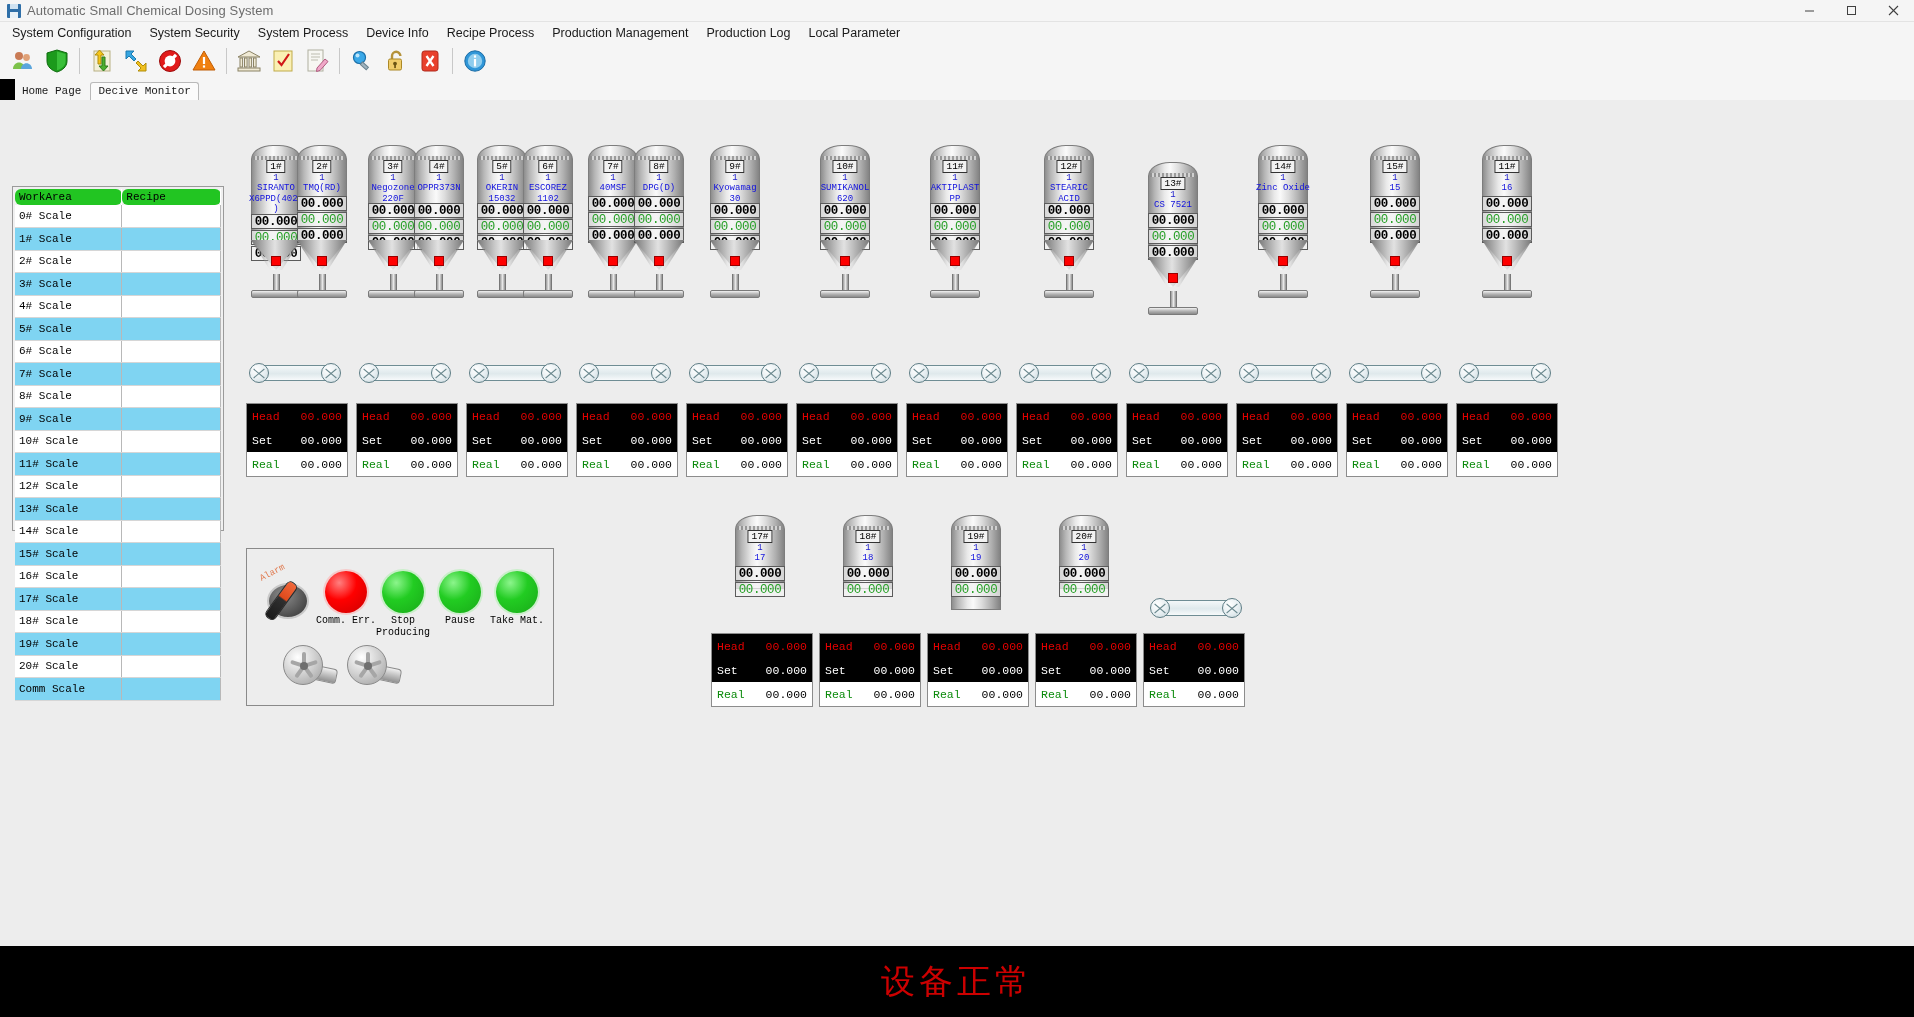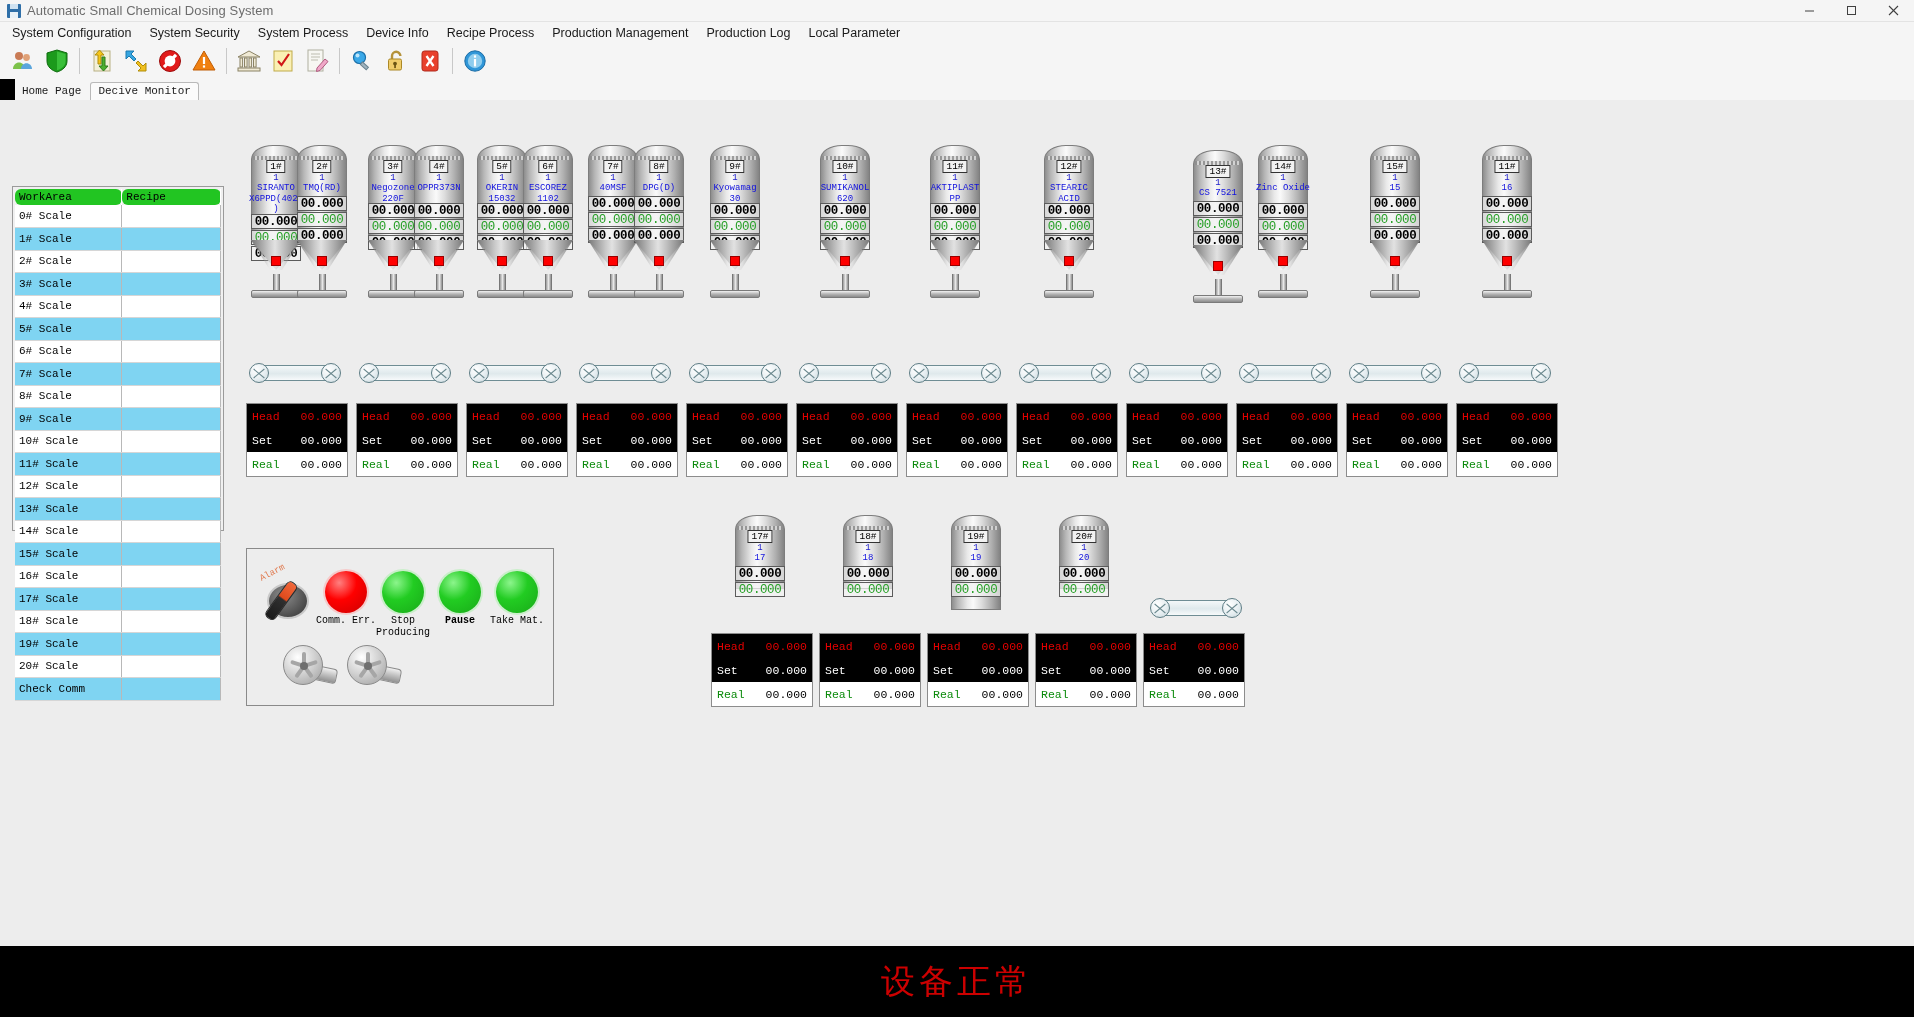--- a/index.html
+++ b/index.html
@@ -626,21 +626,21 @@
             </tr>
             <tr class="odd">
               <td>19# Scale</td>
               <td></td>
             </tr>
             <tr class="even">
               <td>20# Scale</td>
               <td></td>
             </tr>
             <tr class="odd">
-              <td>Check Comm</td>
+              <td>Comm Scale</td>
               <td></td>
             </tr>
           </tbody>
       </table>
     </div>
 
     <div id="plant">
         <div class="silo" style="left: 251px; top: 45px;">
           <div class="silo-body">
             <div class="silo-rim"></div>
@@ -874,21 +874,21 @@
             </div>
           </div>
           <div class="silo-cone">
             <div class="cone-shape"></div>
             <div class="cone-shape2"></div>
             <div class="silo-valve"></div>
           </div>
           <div class="silo-stem"></div>
           <div class="silo-base"></div>
         </div>
-        <div class="silo" style="left: 1148px; top: 50px; margin-left: 45px;">
+        <div class="silo" style="left: 1148px; top: 62px;">
           <div class="silo-body">
             <div class="silo-rim"></div>
             <div class="silo-tag">13#</div>
             <div class="silo-idx">1</div>
             <div class="silo-mat">CS 7521</div>
             <div class="silo-vals" style="top: 50px;">
               <div class="val-box big">00.000</div>
               <div class="val-box grn">00.000</div>
               <div class="val-box big">00.000</div>
             </div>
@@ -1319,21 +1319,21 @@
         <span class="knob-label">Alarm</span>
         <div class="knob-base"></div>
         <div class="knob-lever"></div>
       </div>
       <div id="lamps">
           <div class="lamp red" style="left: 78px;"></div>
           <div class="lamp-cap" style="left: 66px; top: 66px; position: absolute;">Comm. Err.</div>
           <div class="lamp green" style="left: 135px;"></div>
           <div class="lamp-cap" style="left: 123px; top: 66px; position: absolute;">Stop Producing</div>
           <div class="lamp green" style="left: 192px;"></div>
-          <div class="lamp-cap" style="left: 180px; top: 66px; position: absolute; font-weight: bold;">Pause</div>
+          <div class="lamp-cap" style="left: 180px; top: 66px; position: absolute;">Pause</div>
           <div class="lamp green" style="left: 249px;"></div>
           <div class="lamp-cap" style="left: 237px; top: 66px; position: absolute;">Take Mat.</div>
         </div>
       <div class="fan" style="left:36px;">
         <div class="fan-snout"></div>
         <div class="fan-housing">
           <div class="fan-blade" style="transform:rotate(0deg)"></div>
           <div class="fan-blade" style="transform:rotate(72deg)"></div>
           <div class="fan-blade" style="transform:rotate(144deg)"></div>
           <div class="fan-blade" style="transform:rotate(216deg)"></div>

